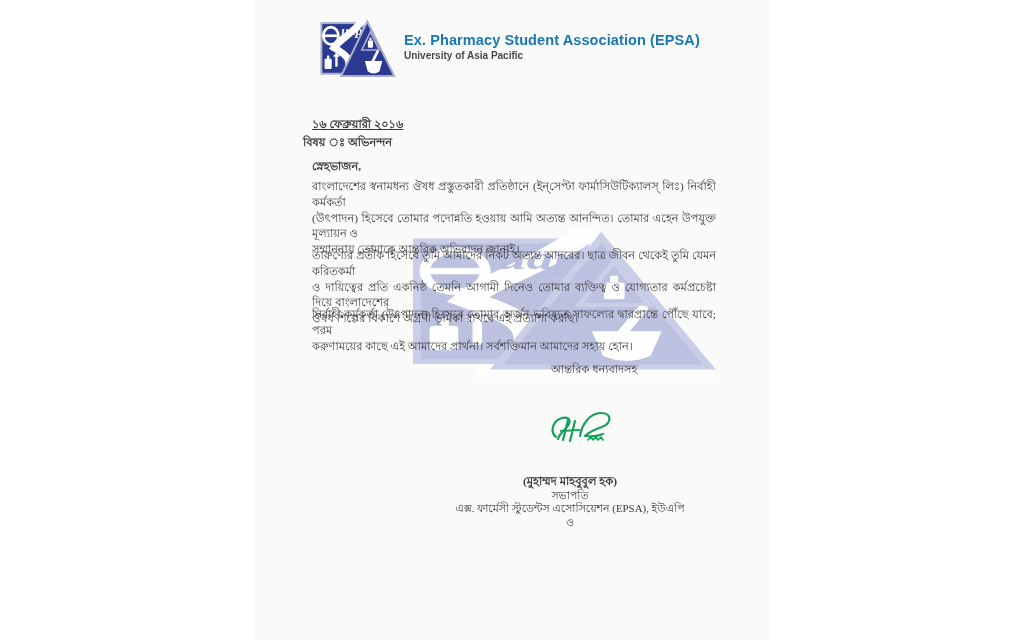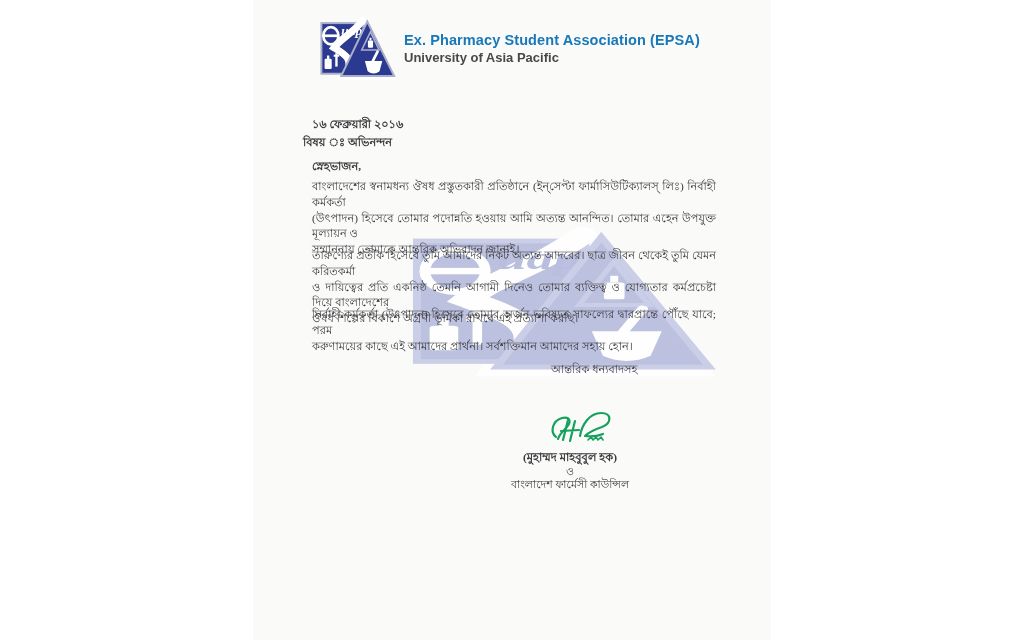--- a/index.html
+++ b/index.html
@@ -5,29 +5,29 @@
   html,body{margin:0;padding:0;background:#ffffff;}
   .canvas{position:relative;width:802px;height:640px;background:#ffffff;overflow:hidden;
           font-family:"Liberation Serif","DejaVu Sans",sans-serif;}
   .paper{position:absolute;left:253px;top:0;width:518px;height:640px;background:#fafaf9;}
   .abs{position:absolute;}
   .z1{z-index:2;}
 
   
   .org-name{font-family:"Liberation Sans",sans-serif;font-weight:bold;font-size:14.5px;
             color:#1878b8;letter-spacing:.1px;}
-  .uni-name{font-family:"Liberation Sans",sans-serif;font-weight:bold;font-size:13px;
+  .uni-name{font-family:"Liberation Sans",sans-serif;font-weight:bold;font-size:10px;
             color:#48484a;margin-top:2px;}
 
   
   .btxt{color:#3a3a3c;font-size:11.3px;line-height:15.8px;}
   .para{width:404px;white-space:pre-line;text-align:justify;}
   .semib{font-weight:600;}
   .bold{font-weight:bold;}
-  .sigblock{width:340px;text-align:center;line-height:13.6px;font-size:10.9px;color:#3a3a3c;}
+  .sigblock{width:340px;text-align:center;line-height:13.6px;font-size:10.9px;color:#3a3a3c;margin-top:24px;}
   .sigblock .name{font-size:11.4px;font-weight:bold;}
   .recipient{line-height:16.3px;}
 
   
   .logo-theme{--ink:#2b3990;--paper:#ffffff;--edge:#a9afc9;--logotext:#ffffff;}
   .wm-theme{--ink:#b2b8dc;--paper:#ffffff;--edge:#c3c7e5;--logotext:#aeb4da;opacity:.85;}
   svg text{font-family:"Liberation Serif",serif;}
 </style>
 </head>
 <body>
@@ -73,21 +73,21 @@
     </svg>
 
     <svg class="abs z1 logo-theme" style="left:64px;top:16px;" width="80" height="68" viewBox="0 0 100 86">
       <use href="#epsa-logo"></use>
     </svg>
     <div class="abs z1" style="left:151px;top:32px;">
       <div class="org-name">Ex. Pharmacy Student Association (EPSA)</div>
       <div class="uni-name">University of Asia Pacific</div>
     </div>
 
-    <div class="abs z1 btxt semib" style="left:59px;top:117px;">১৬ ফেব্রুয়ারী ২০১৬</div>
+    <div class="abs z1 btxt semib" style="left:59px;top:117px;text-decoration:underline;">১৬ ফেব্রুয়ারী ২০১৬</div>
     <div class="abs z1 btxt semib" style="left:50px;top:135px;">বিষয় ঃ অভিনন্দন</div>
     <div class="abs z1 btxt semib" style="left:59px;top:159px;text-align:right;">স্নেহভাজন,</div>
 
     <div class="abs z1 btxt para" style="left:59px;top:179px;">বাংলাদেশের স্বনামধন্য ঔষধ প্রস্তুতকারী প্রতিষ্ঠানে (ইন্‌সেপ্টা ফার্মাসিউটিক্যালস্ লিঃ) নির্বাহী কর্মকর্তা
 (উৎপাদন) হিসেবে তোমার পদোন্নতি হওয়ায় আমি অত্যন্ত আনন্দিত। তোমার এহেন উপযুক্ত মূল্যায়ন ও
 সম্মাননায় তোমাকে আন্তরিক অভিবাদন জানাই।</div>
     <div class="abs z1 btxt para" style="left:59px;top:248px;">তারুণ্যের প্রতীক হিসেবে তুমি আমাদের নিকট অত্যন্ত আদরের। ছাত্র জীবন থেকেই তুমি যেমন করিতকর্মা
 ও দায়িত্বের প্রতি একনিষ্ঠ তেমনি আগামী দিনেও তোমার ব্যক্তিত্ব ও যোগ্যতার কর্মপ্রচেষ্টা দিয়ে বাংলাদেশের
 ঔষধ শিল্পের বিকাশে অগ্রণী ভূমিকা রাখবে এই প্রত্যাশা করছি।</div>
     <div class="abs z1 btxt para" style="left:59px;top:307px;">নির্বাহী কর্মকর্তা (উৎপাদন) হিসেবে তোমার অর্জন ভবিষ্যত সাফল্যের দ্বারপ্রান্তে পৌঁছে যাবে; পরম
@@ -97,19 +97,20 @@
 
     <svg class="abs z1" style="left:293px;top:406px;" width="90" height="44" viewBox="0 0 90 44" fill="none" stroke="#15a15d" stroke-width="2.2" stroke-linecap="round" stroke-linejoin="round">
       <path d="M10,31 C4,26 6,15 16,12 C24,10 26,16 20,22 C17,25 13,29 12,33"></path>
       <path d="M22,14 L17,34 M29,15 L24,35 M15,25 L33,24"></path>
       <path d="M34,30 C36,18 44,7 55,7 C66,7 66,17 56,21 C50,23 43,26 39,30 C45,31 52,30 57,28"></path>
       <path d="M42,34 l3,-3 2,3 3,-3 2,3 3,-3 2,3" stroke-width="1.6"></path>
     </svg>
 
     <div class="abs z1 sigblock" style="left:147px;top:451px;">
       <div class="name">(মুহাম্মদ মাহবুবুল হক)</div>
+      <div>সভাপতি</div>
+      <div>এক্স. ফার্মেসী স্টুডেন্টস এসোসিয়েশন (EPSA), ইউএপি</div>
       <div>ও</div>
-      <div>বাংলাদেশ ফার্মেসী কাউন্সিল</div>
     </div>
 
 
   </div>
 </div>
 
 </body></html>

